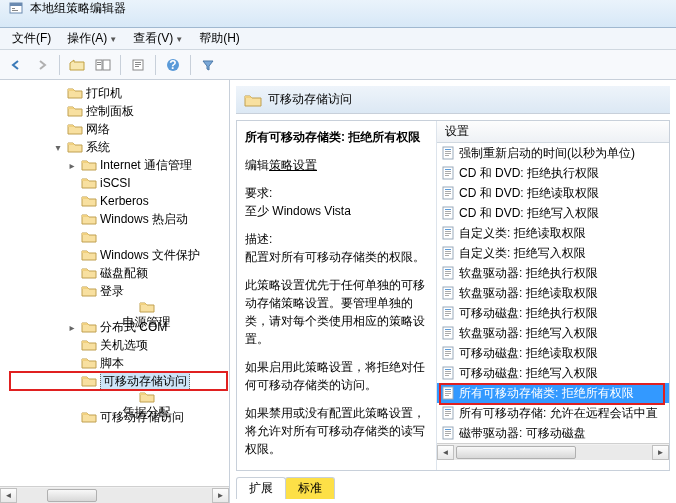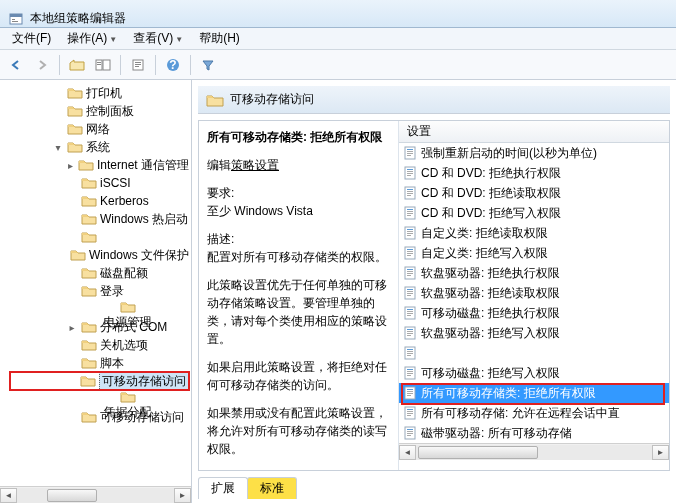--- a/index.html
+++ b/index.html
@@ -1,26 +1,26 @@
 <!DOCTYPE html>
 <html><head>
 <meta charset="utf-8">
 <style>
 *{box-sizing:border-box;margin:0;padding:0;font-family:"Microsoft YaHei","SimSun",sans-serif;font-size:12px;}
 body{background:#fff;width:676px;height:503px;overflow:hidden;}
-.titlebar{height:28px;background:linear-gradient(#eaf3fb,#d7e8f7);border-bottom:1px solid #a0b8d0;display:flex;align-items:flex-end;padding:0 8px;}
+.titlebar{height:28px;background:linear-gradient(#eaf3fb,#d7e8f7);border-bottom:1px solid #a0b8d0;display:flex;align-items:flex-start;padding:0 8px;}
 .titlebar .icon{width:16px;height:16px;margin-right:6px;}
 .menubar{height:22px;background:#f2f6fb;display:flex;align-items:center;padding:0 4px;border-bottom:1px solid #d0d8e0;}
 .menubar .mi{padding:2px 8px;cursor:default;}
 .menubar .tri{font-size:8px;margin-left:2px;color:#555;}
 .toolbar{height:30px;background:#f7f9fc;border-bottom:1px solid #c8d0da;display:flex;align-items:center;padding:0 4px;gap:2px;}
 .tbtn{width:24px;height:24px;display:flex;align-items:center;justify-content:center;border:1px solid transparent;border-radius:2px;}
 .sep{width:1px;height:20px;background:#c8d0da;margin:0 3px;}
 .content{display:flex;height:423px;}
-.left{width:192px;border-right:1px solid #c8d0da;overflow:auto;position:relative;}
+.left{width:230px;border-right:1px solid #c8d0da;overflow:auto;position:relative;}
 .tree{padding:4px 2px 4px 10px;}
 .tn{display:flex;align-items:center;height:18px;white-space:nowrap;cursor:default;}
 .tn .tw{width:12px;text-align:center;color:#666;font-size:10px;}
 .tn .fi{width:16px;height:14px;margin:0 3px;}
 .tn.sel .lbl{background:#cde4f7;border:1px dotted #666;padding:0 2px;}
 .tn.hl{outline:2px solid #e02020;outline-offset:-1px;}
 .right{flex:1;display:flex;flex-direction:column;overflow:hidden;}
 .rhdr{height:28px;background:linear-gradient(#eef4fa,#dce8f4);border-bottom:1px solid #c8d0da;display:flex;align-items:center;padding:0 8px;margin:6px 6px 0 6px;}
 .rhdr .fi{margin-right:6px;}
 .rbody{flex:1;display:flex;margin:6px;border:1px solid #c8d0da;overflow:hidden;}
@@ -463,20 +463,21 @@
             <div class="li">
               <span class="pi">
                 <svg width="14" height="14">
                   <rect x="2" y="1" width="10" height="12" fill="#fff" stroke="#9ab"></rect>
                   <rect x="4" y="3" width="6" height="1" fill="#5a9ad8"></rect>
                   <rect x="4" y="5" width="6" height="1" fill="#aaa"></rect>
                   <rect x="4" y="7" width="6" height="1" fill="#aaa"></rect>
                   <rect x="4" y="9" width="4" height="1" fill="#aaa"></rect>
                 </svg>
               </span>
+              <span>可移动磁盘: 拒绝读取权限</span>
             </div>
             <div class="li">
               <span class="pi">
                 <svg width="14" height="14">
                   <rect x="2" y="1" width="10" height="12" fill="#fff" stroke="#9ab"></rect>
                   <rect x="4" y="3" width="6" height="1" fill="#5a9ad8"></rect>
                   <rect x="4" y="5" width="6" height="1" fill="#aaa"></rect>
                   <rect x="4" y="7" width="6" height="1" fill="#aaa"></rect>
                   <rect x="4" y="9" width="4" height="1" fill="#aaa"></rect>
                 </svg>
@@ -510,21 +511,21 @@
             <div class="li">
               <span class="pi">
                 <svg width="14" height="14">
                   <rect x="2" y="1" width="10" height="12" fill="#fff" stroke="#9ab"></rect>
                   <rect x="4" y="3" width="6" height="1" fill="#5a9ad8"></rect>
                   <rect x="4" y="5" width="6" height="1" fill="#aaa"></rect>
                   <rect x="4" y="7" width="6" height="1" fill="#aaa"></rect>
                   <rect x="4" y="9" width="4" height="1" fill="#aaa"></rect>
                 </svg>
               </span>
-              <span>磁带驱动器: 所有可移动存储</span>
+              <span>磁带驱动器: 可移动磁盘</span>
             </div>
           </div>
         <div class="redbox" style="top:262px;left:2px;right:4px;height:22px;"></div>
         <div class="hscroll" style="position:sticky;bottom:0;">
           <div class="btn">◄</div>
           <div class="track">
               <div class="thumb" style="left:2px;width:120px;"></div>
             </div>
           <div class="btn">►</div>
         </div>

